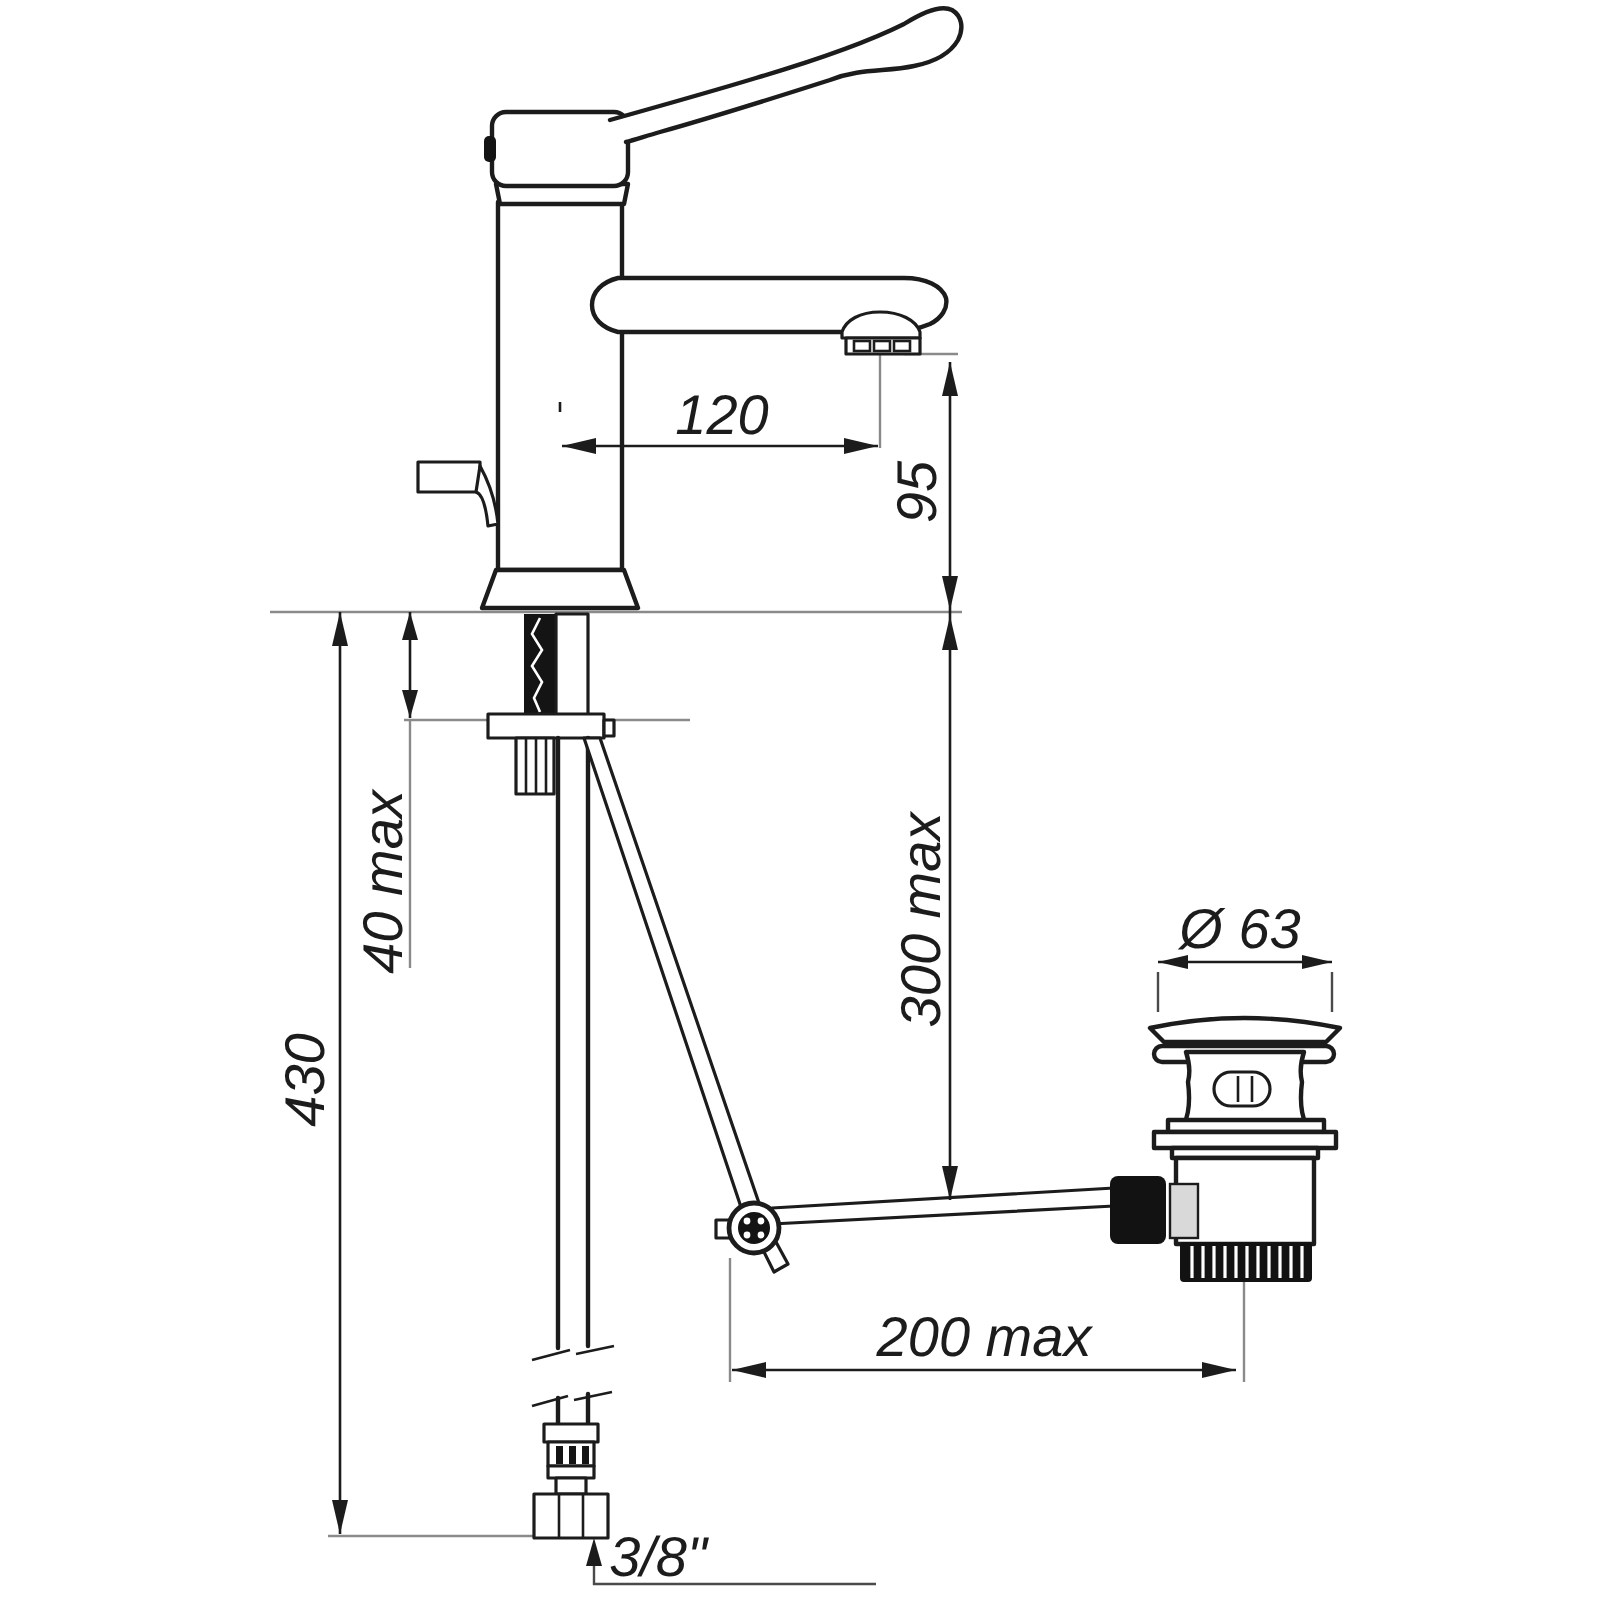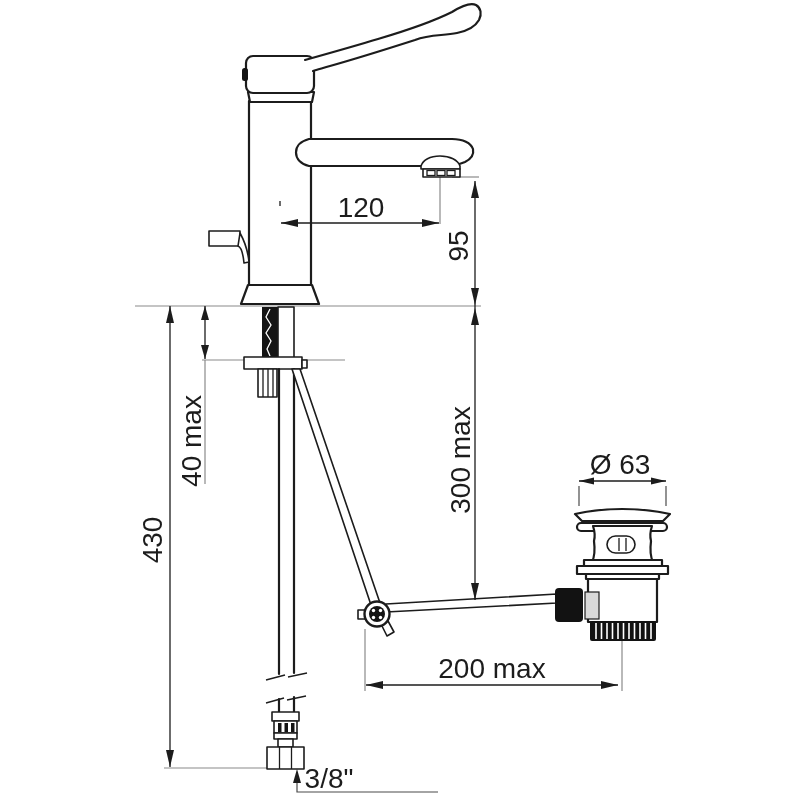--- a/index.html
+++ b/index.html
@@ -1,16 +1,16 @@
 <!DOCTYPE html>
 <html><head>
 <meta charset="utf-8">
 <style>
   html,body{margin:0;padding:0;background:#fff;}
-  .canvas{width:800px;height:800px;background:#fff;position:relative;overflow:hidden;}
+  .canvas{width:800px;height:800px;background:#fff;position:relative;overflow:hidden;font-style:italic;}
   .outline{fill:#ffffff;stroke:#1c1c1c;stroke-width:2.2;stroke-linejoin:round;}
   .outline-thin{fill:#ffffff;stroke:#1c1c1c;stroke-width:1.6;stroke-linejoin:round;}
   .stroke-only{fill:none;stroke:#1c1c1c;stroke-width:2.2;stroke-linejoin:round;stroke-linecap:round;}
   .detail{fill:none;stroke:#1c1c1c;stroke-width:1.3;}
   .darkfill{fill:#141414;stroke:none;}
   .ext{stroke:#8a8a8a;stroke-width:1.2;fill:none;}
   .ext2{stroke:#4a4a4a;stroke-width:1.2;fill:none;}
   .dim{stroke:#1c1c1c;stroke-width:1.3;fill:none;}
   .arr{fill:#1c1c1c;stroke:none;}
   .lbl{font-family:"Liberation Sans", sans-serif;font-size:28px;fill:#1c1c1c;}

